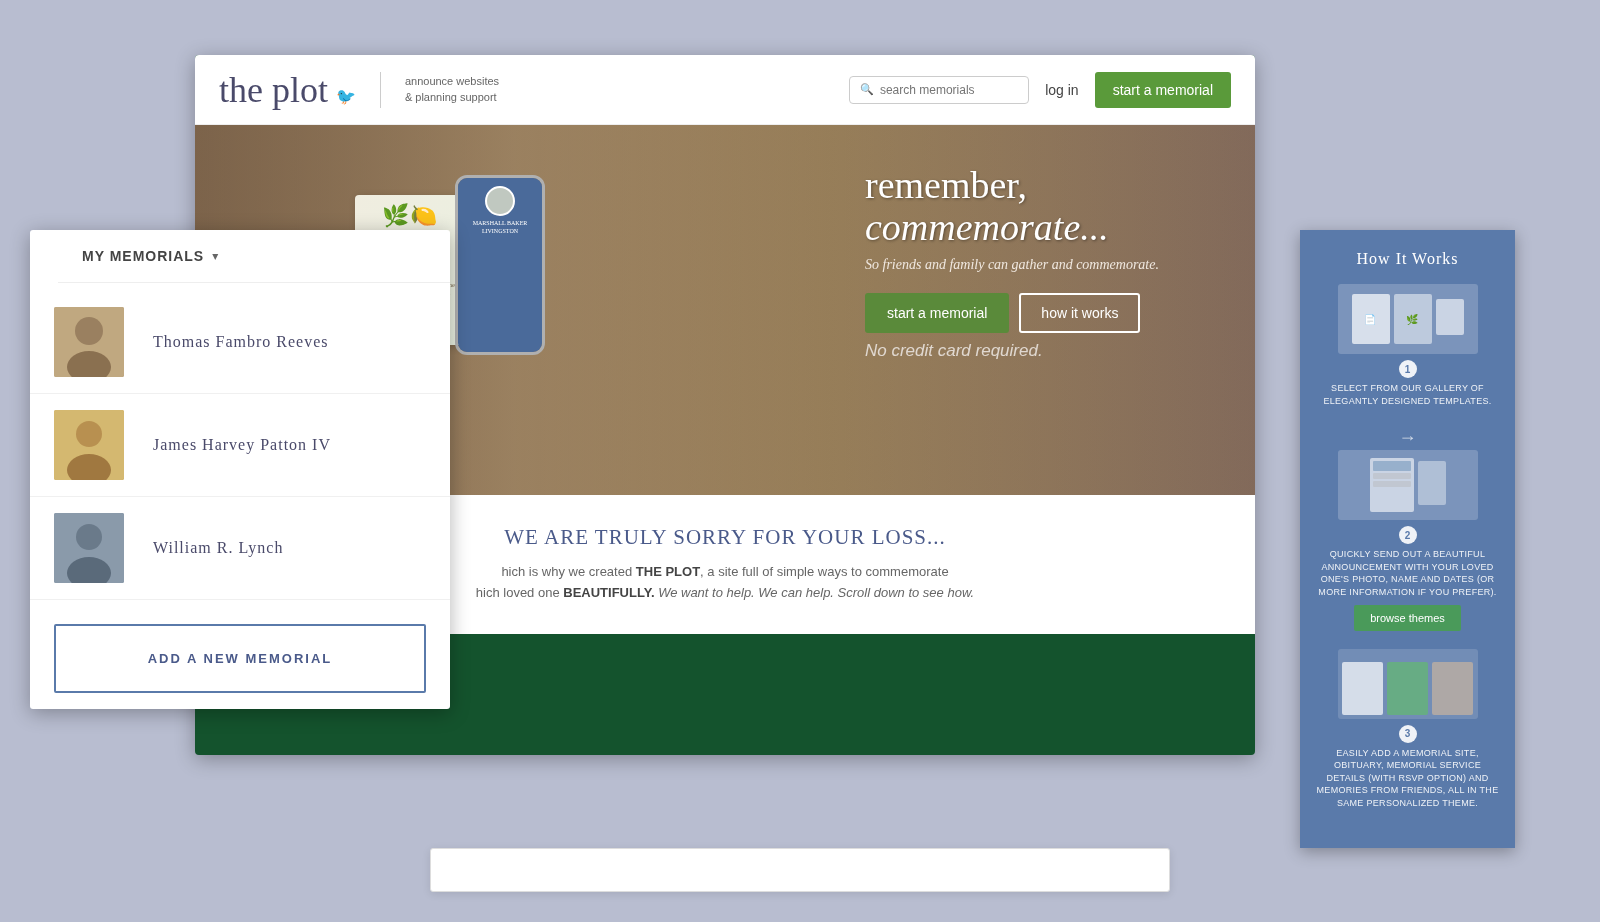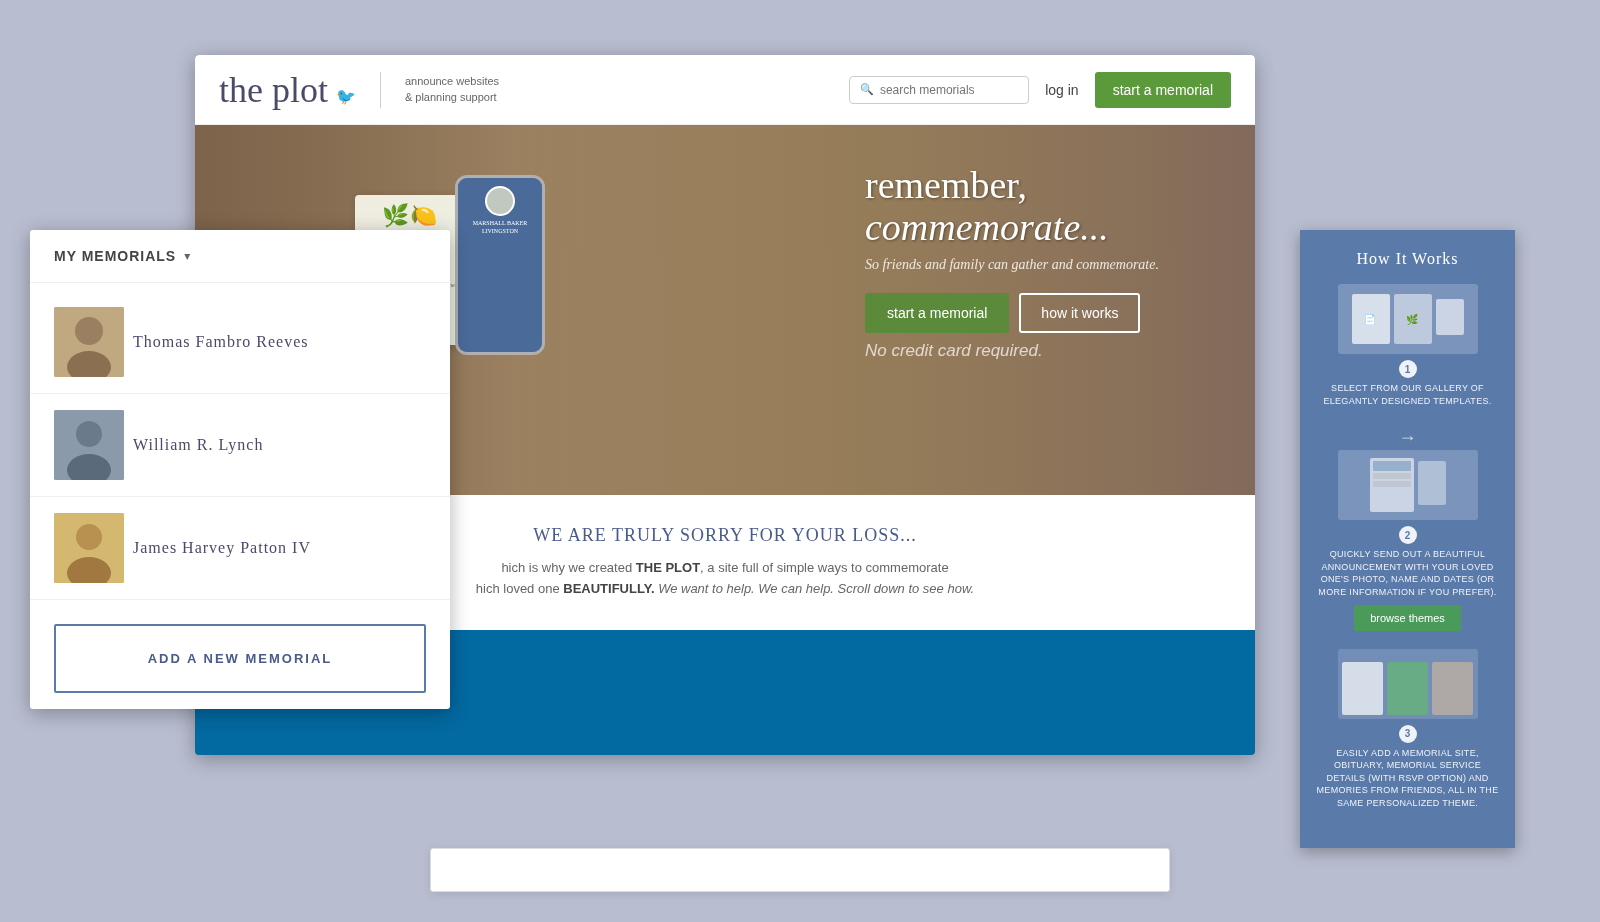--- a/index.html
+++ b/index.html
@@ -12,21 +12,21 @@
       position: relative;
     }
 
     
     .browser-window {
       position: absolute;
       top: 55px;
       left: 195px;
       width: 1060px;
       height: 700px;
-      background: #0369a1;
+      background: #14532d;
       box-shadow: 0 4px 20px rgba(0,0,0,0.3);
       border-radius: 4px;
       overflow: hidden;
     }
 
     
     .site-header {
       display: flex;
       align-items: center;
       padding: 12px 24px;
@@ -279,21 +279,21 @@
     }
 
     
     .content-section {
       background: #fff;
       padding: 30px 40px;
       text-align: center;
     }
 
     .sorry-title {
-      font-size: 18px;
+      font-size: 21px;
       color: #4a5a8a;
       font-family: Georgia, serif;
       font-weight: normal;
       letter-spacing: 1px;
       margin-bottom: 12px;
       text-transform: uppercase;
     }
 
     .sorry-subtitle {
       font-size: 13px;
@@ -425,20 +425,21 @@
       border-radius: 3px;
       overflow: hidden;
     }
 
     .mm-header {
       display: flex;
       align-items: center;
       padding: 18px 24px;
       border-bottom: 1px solid #eee;
       gap: 8px;
+      margin-left: 28px;
     }
 
     .mm-title {
       font-family: Arial, sans-serif;
       font-size: 14px;
       font-weight: bold;
       color: #444;
       letter-spacing: 1px;
       text-transform: uppercase;
     }
@@ -450,21 +451,21 @@
 
     .mm-list {
       padding: 8px 0;
       max-height: 380px;
     }
 
     .mm-item {
       display: flex;
       align-items: center;
       padding: 16px 24px;
-      gap: 9px;
+      gap: 29px;
       border-bottom: 1px solid #f0f0f0;
       cursor: pointer;
     }
 
     .mm-avatar {
       width: 70px;
       height: 70px;
       object-fit: cover;
       border-radius: 2px;
       overflow: hidden;
@@ -686,38 +687,38 @@
         <svg width="70" height="70" viewBox="0 0 70 70">
           <rect width="70" height="70" fill="#c0a880"></rect>
           <circle cx="35" cy="24" r="14" fill="#9a8060"></circle>
           <ellipse cx="35" cy="60" rx="22" ry="16" fill="#8a7050"></ellipse>
         </svg>
       </div>
       <span class="mm-name">Thomas Fambro Reeves</span>
     </div>
 
     <div class="mm-item">
+      <div class="mm-avatar mm-avatar-james">
+        <svg width="70" height="70" viewBox="0 0 70 70">
+          <rect width="70" height="70" fill="#d4b870"></rect>
+          <circle cx="35" cy="24" r="13" fill="#b89050"></circle>
+          <ellipse cx="35" cy="60" rx="22" ry="16" fill="#a07840"></ellipse>
+        </svg>
+      </div>
+      <span class="mm-name">James Harvey Patton IV</span>
+    </div>
+
+    <div class="mm-item">
       <div class="mm-avatar mm-avatar-william">
         <svg width="70" height="70" viewBox="0 0 70 70">
           <rect width="70" height="70" fill="#8a9aaa"></rect>
           <circle cx="35" cy="24" r="13" fill="#6a7a8a"></circle>
           <ellipse cx="35" cy="60" rx="22" ry="16" fill="#5a6a7a"></ellipse>
         </svg>
       </div>
       <span class="mm-name">William R. Lynch</span>
     </div>
-
-    <div class="mm-item">
-      <div class="mm-avatar mm-avatar-james">
-        <svg width="70" height="70" viewBox="0 0 70 70">
-          <rect width="70" height="70" fill="#d4b870"></rect>
-          <circle cx="35" cy="24" r="13" fill="#b89050"></circle>
-          <ellipse cx="35" cy="60" rx="22" ry="16" fill="#a07840"></ellipse>
-        </svg>
-      </div>
-      <span class="mm-name">James Harvey Patton IV</span>
-    </div>
   </div>
 
   <button class="mm-add-btn">ADD A NEW MEMORIAL</button>
 </div>
 
 <div class="bottom-input"></div>
 
 </body></html>

